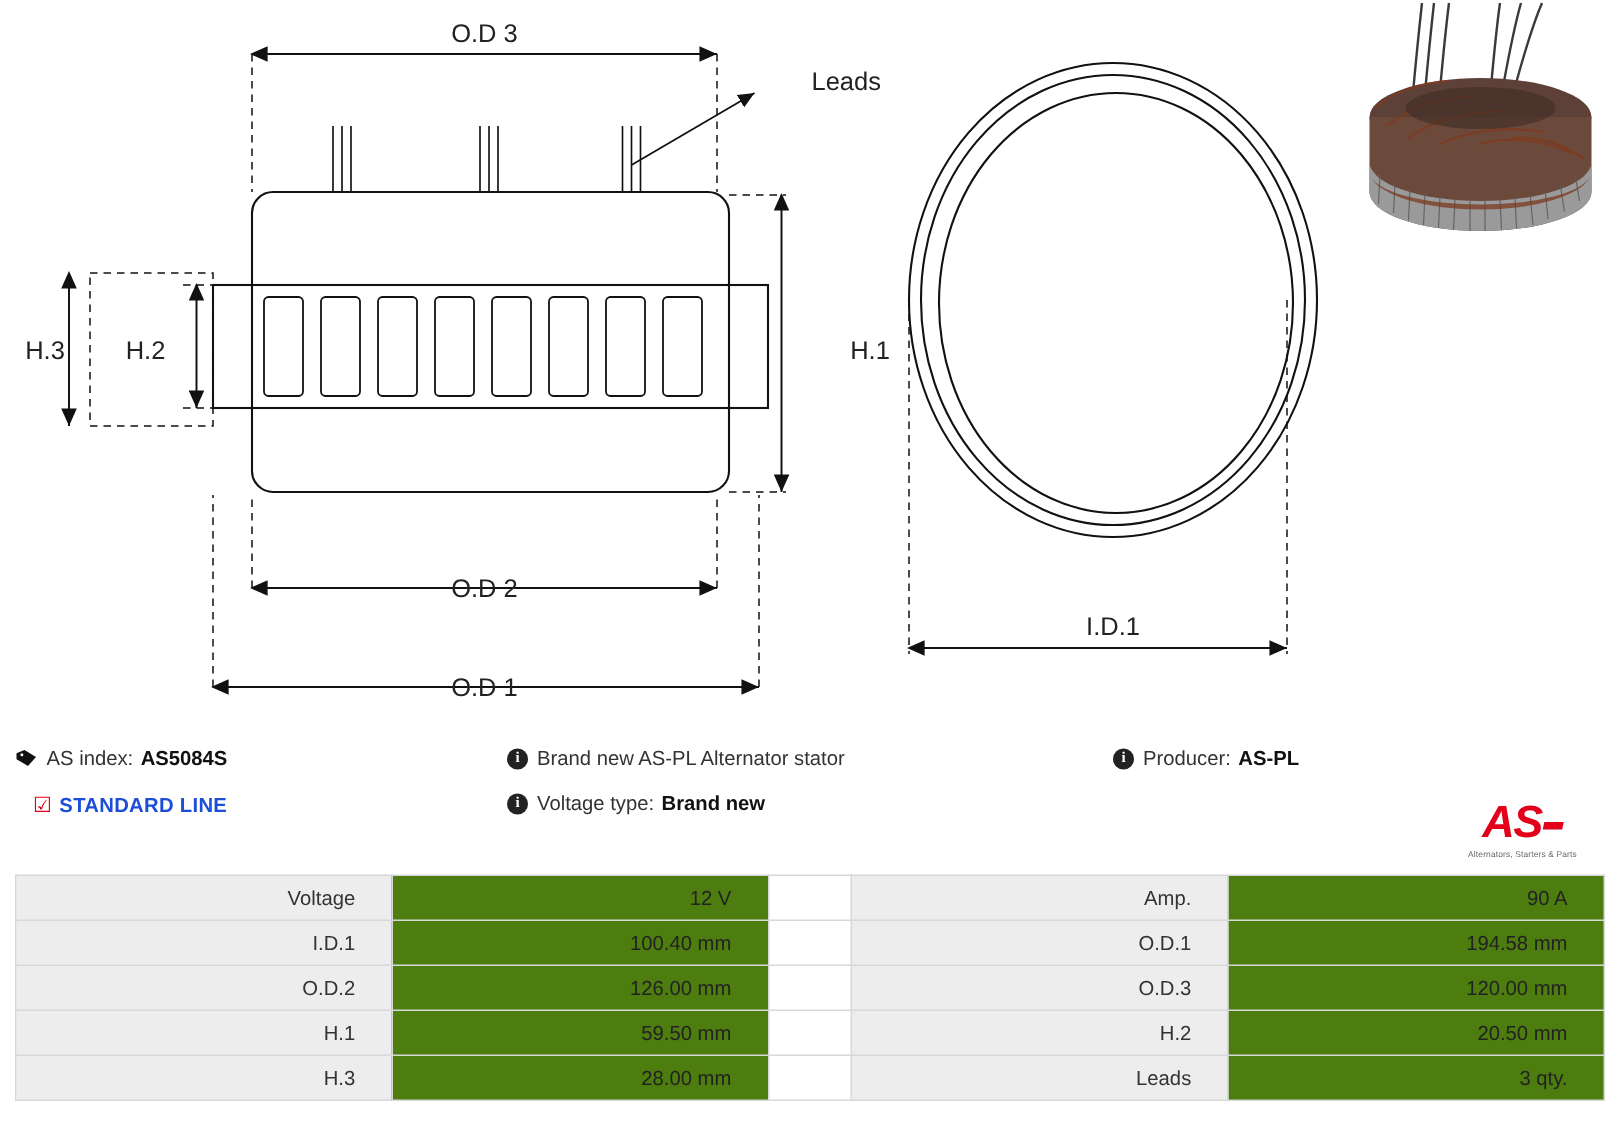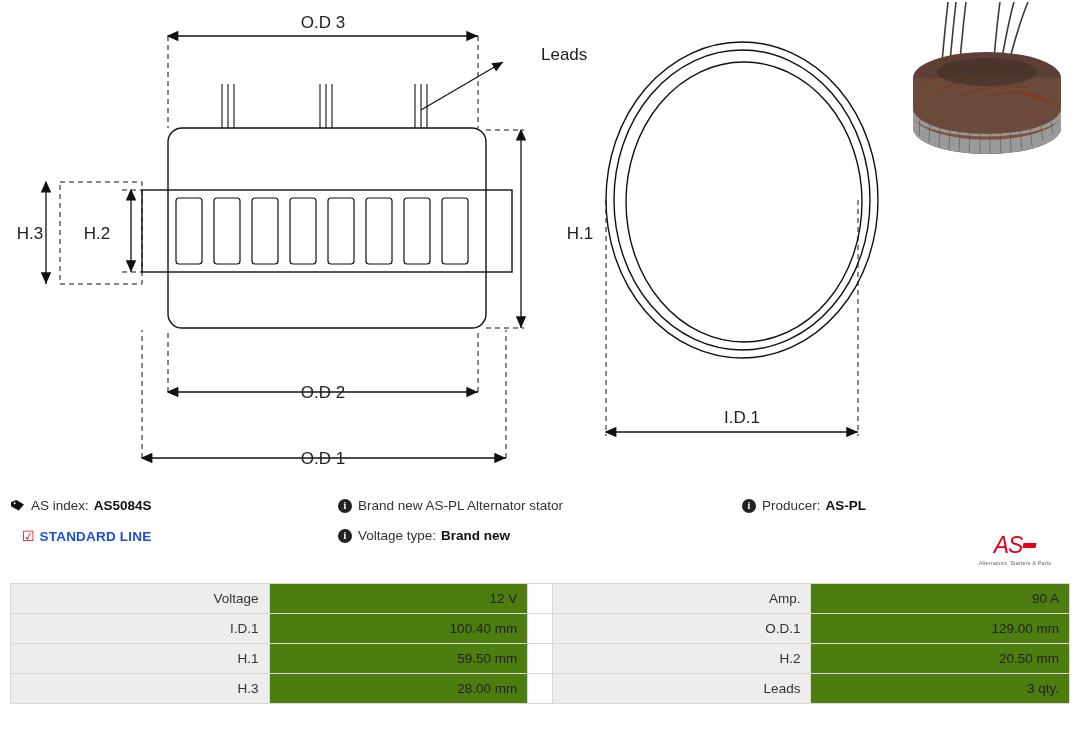--- a/index.html
+++ b/index.html
@@ -29,27 +29,27 @@
   .std-line { color: #1d4ed8; font-weight: bold; font-size: 13.5px; letter-spacing: .2px; }
 
   .tag-icon svg { display:block; }
   .info-icon { width: 14px; height: 14px; border-radius: 50%; background: #222; color: #fff;
                font-size: 10px; line-height: 14px; text-align: center; font-weight: bold;
                font-family: "Liberation Serif", serif; }
   .check-icon { font-size: 14px; color: #e2001a; margin-right: 5px; }
 
   
   .logo { position: absolute; right: 10px; top: 534px; width: 110px; text-align: center; }
-  .logo-main { font-weight: normal; font-style: italic; font-size: 23px; color: #e2001a; letter-spacing: -1px; line-height: 1; }
+  .logo-main { font-weight: bold; font-style: italic; font-size: 30px; color: #e2001a; letter-spacing: -1px; line-height: 1; }
   .logo-main .bar { display: inline-block; width: 13px; height: 5px; background: #e2001a; transform: skewX(-12deg); margin-left: 1px; vertical-align: 5px;}
   .logo-sub { font-size: 5.6px; color: #666; margin-top: 3px; letter-spacing: .1px; }
 
   
   table.spec { position: absolute; left: 10px; top: 583px; width: 1060px; border-collapse: collapse; }
-  table.spec td { height: 30px; font-size: 13.5px; padding: 0 10px; border: 1px solid #d8d8d8; }
+  table.spec td { height: 30px; font-size: 13.5px; padding: 0 24px; border: 1px solid #d8d8d8; }
   td.lbl { background: #ededed; color: #333; text-align: right; width: 220px; }
   td.val { background: #4d7c0f; color: #222; text-align: right; width: 220px; }
   td.gap { border: none; background: #fff; width: 10px; padding: 0; }
 </style>
 </head>
 <body>
 
 <div id="page">
 
   <div id="drawing">
@@ -243,21 +243,28 @@
         <td class="val">12 V</td>
         <td class="gap"></td>
         <td class="lbl">Amp.</td>
         <td class="val">90 A</td>
       </tr>
       <tr>
         <td class="lbl">I.D.1</td>
         <td class="val">100.40 mm</td>
         <td class="gap"></td>
         <td class="lbl">O.D.1</td>
-        <td class="val">129.00 mm</td>
+        <td class="val">194.58 mm</td>
+      </tr>
+      <tr>
+        <td class="lbl">O.D.2</td>
+        <td class="val">126.00 mm</td>
+        <td class="gap"></td>
+        <td class="lbl">O.D.3</td>
+        <td class="val">120.00 mm</td>
       </tr>
       <tr>
         <td class="lbl">H.1</td>
         <td class="val">59.50 mm</td>
         <td class="gap"></td>
         <td class="lbl">H.2</td>
         <td class="val">20.50 mm</td>
       </tr>
       <tr>
         <td class="lbl">H.3</td>

